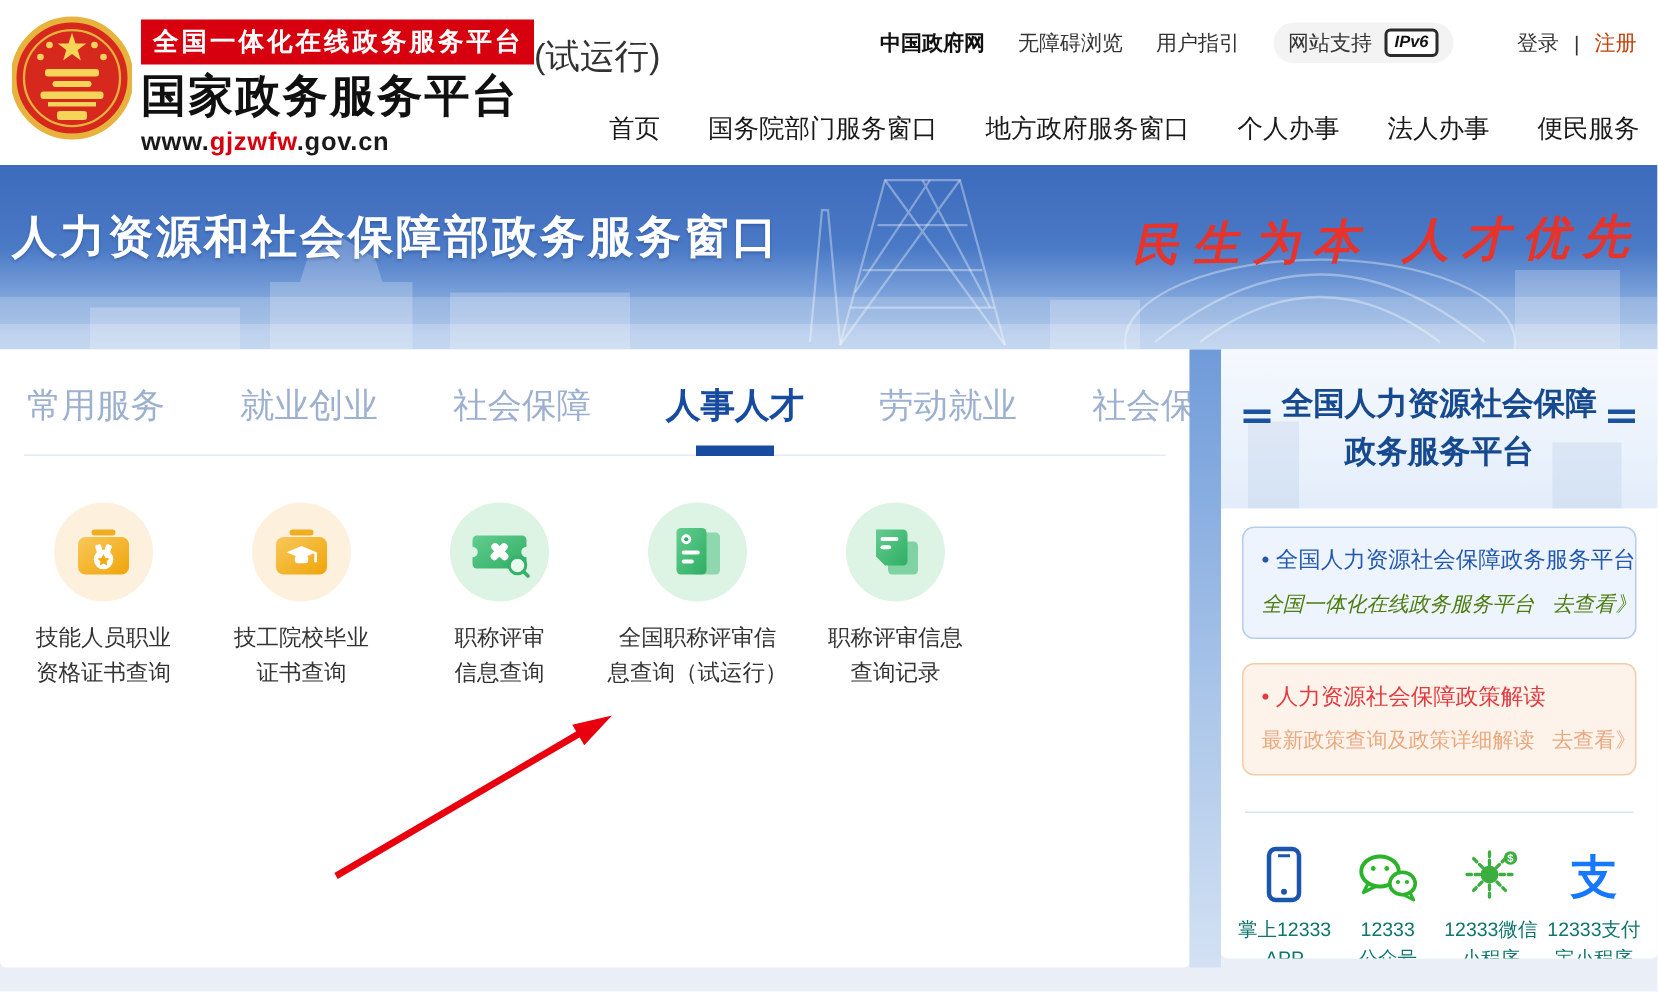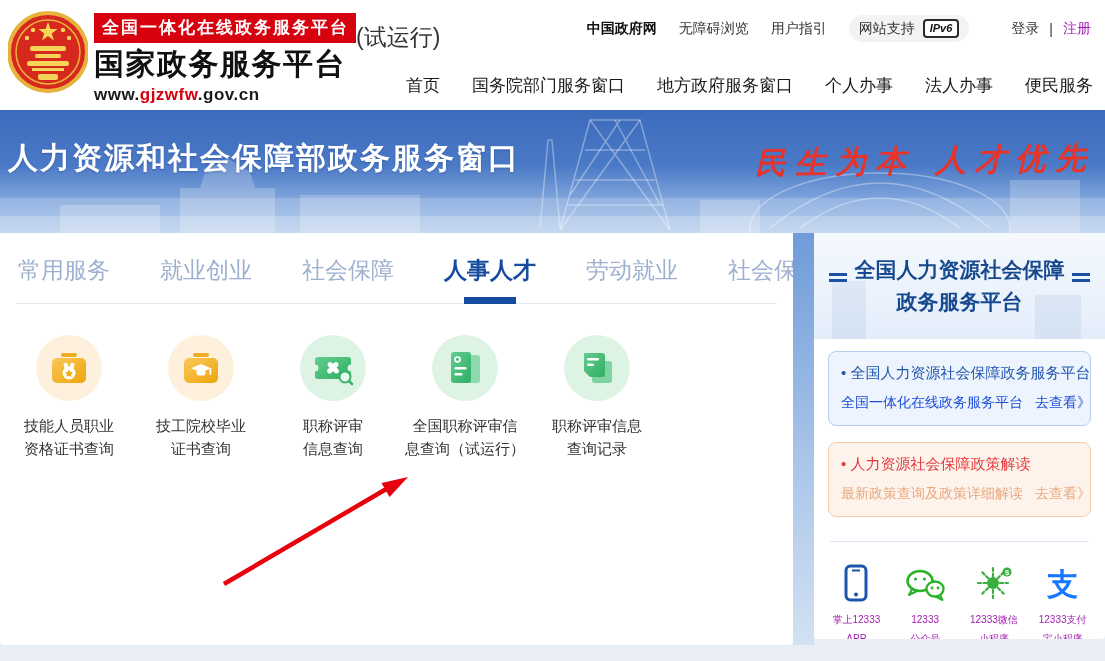--- a/index.html
+++ b/index.html
@@ -19,21 +19,21 @@
 
   .top-links { position:absolute; top:15px; right:14px; display:flex; align-items:center;
     gap:22px; font-size:14px; color:#333; }
   .top-links .gov { font-weight:bold; color:#111; }
   .tl { cursor:pointer; }
   .support-pill { display:flex; align-items:center; gap:8px; background:#f3f3f3;
     border-radius:14px; padding:4px 10px; cursor:pointer; }
   .ipv6 { border:2px solid #2b2b2b; border-radius:4px; background:#fff; font-size:11px;
     font-weight:bold; font-style:italic; padding:0 5px; line-height:15px; color:#111; }
   .auth { display:flex; gap:10px; margin-left:20px; align-items:center; }
-  .register { color:#a21caf; }
+  .register { color:#c2410c; }
 
   .nav { position:absolute; bottom:13px; right:12px; display:flex; gap:32px;
     font-size:17px; color:#1a1a1a; }
   .nav span { cursor:pointer; white-space:nowrap; }
 
   
   .banner { position:relative; height:123px; overflow:hidden;
     background:linear-gradient(180deg,#3d6bbc 0%,#4a79c6 45%,#7ea4db 72%,#a6c2e8 100%); }
   .banner svg.skyline { position:absolute; left:0; top:0; width:1105px; height:123px; }
   .banner-title { position:absolute; left:8px; top:28px; font-size:30px; font-weight:bold;
@@ -81,30 +81,30 @@
     border-top:3px solid #1b52a0; border-bottom:3px solid #1b52a0; }
   .deco.left { left:15px; } .deco.right { right:15px; }
 
   .side-card { margin:12px 14px 0; border-radius:8px; padding:12px 12px 13px; cursor:pointer; }
   .card-blue { background:#edf4fd; border:1px solid #b5cdf0; }
   .card-orange { background:#fdf3eb; border:1px solid #f2cda8; margin-top:16px; }
   .card-title { font-size:15px; white-space:nowrap; }
   .card-blue .card-title { color:#2257b0; }
   .card-orange .card-title { color:#e23a3e; }
   .card-sub { margin-top:11px; font-size:14px; white-space:nowrap; }
-  .card-blue .card-sub { color:#1d4ed8; }
+  .card-blue .card-sub { color:#4d7c0f;font-style:italic; }
   .card-orange .card-sub { color:#eaa87e; }
   .card-sub .go { margin-left:8px; cursor:pointer; }
 
   .side-divider { margin:24px 16px 0; border-top:1px solid #d8e3f1; }
 
   .qr-row { display:flex; margin-top:20px; padding:0 8px; }
   .qr-item { flex:1; text-align:center; cursor:pointer; }
   .qr-icon { height:40px; display:flex; align-items:flex-end; justify-content:center; }
-  .qr-label { margin-top:8px; font-size:10px; color:#a21caf; line-height:19px; }
+  .qr-label { margin-top:8px; font-size:13px; color:#0f766e; line-height:19px; }
   .alipay-glyph { font-size:31px; font-weight:bold; color:#1677ff; line-height:34px; }
 </style>
 </head>
 <body>
 
 <div class="header">
   <svg class="emblem" viewBox="0 0 80 84">
     <circle cx="40" cy="42" r="39" fill="#d7281e"></circle>
     <circle cx="40" cy="42" r="39" fill="none" stroke="#e8b33c" stroke-width="4"></circle>
     <circle cx="40" cy="42" r="32" fill="none" stroke="#e8b33c" stroke-width="1.5"></circle>

